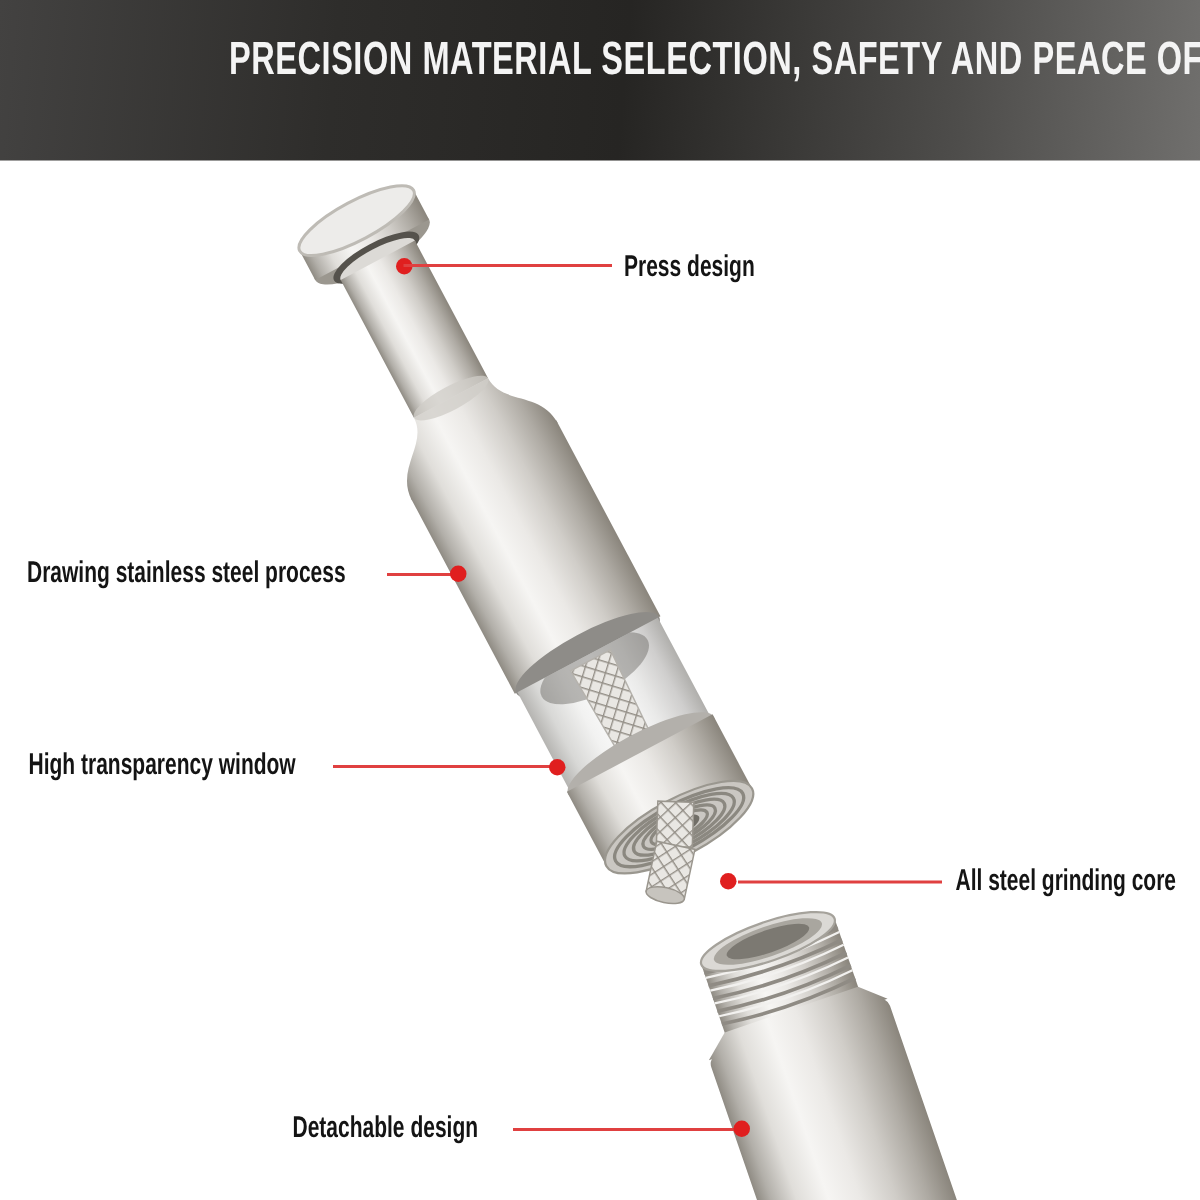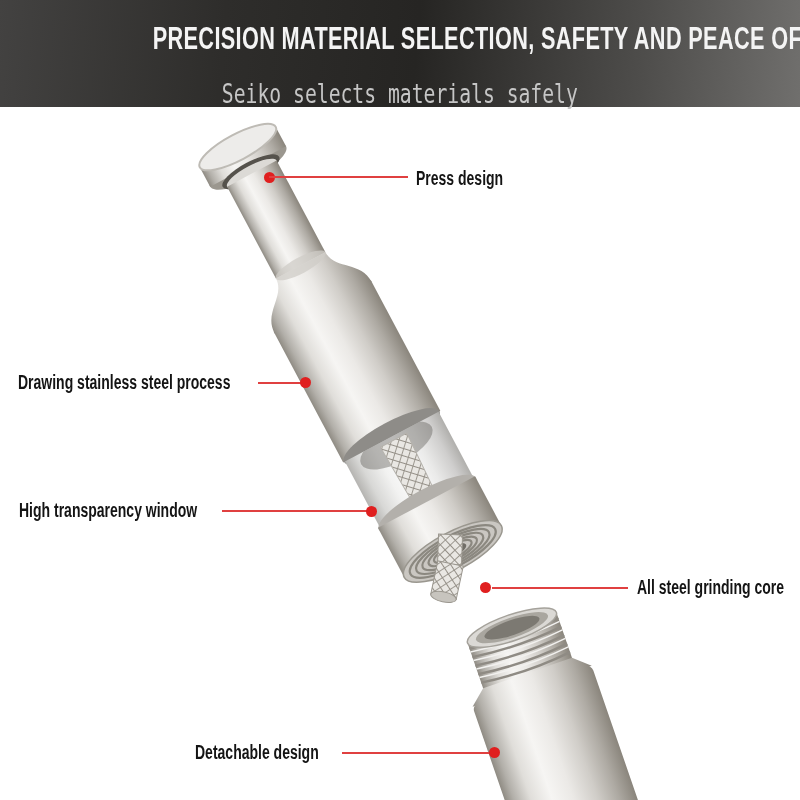--- a/index.html
+++ b/index.html
@@ -25,23 +25,20 @@
   svg{position:absolute;left:0;top:0;}
 </style>
 </head>
 <body>
 
 <div class="stage">
 
   <header class="banner">
     <div class="banner-title-row">
       <h1 class="banner-title">PRECISION MATERIAL SELECTION, SAFETY AND PEACE OF MIND</h1>
-    </div>
-    <div class="banner-sub-row">
-      <p class="banner-sub">Seiko selects materials safely</p>
     </div>
   </header>
 
   <svg width="800" height="800" viewBox="0 0 800 800" aria-hidden="true">
     <defs>
       <linearGradient id="gm" x1="0" y1="0" x2="1" y2="0">
         <stop offset="0" stop-color="#8f8b83"></stop>
         <stop offset=".07" stop-color="#b2afa9"></stop>
         <stop offset=".2" stop-color="#e0deda"></stop>
         <stop offset=".36" stop-color="#f6f5f3"></stop>

